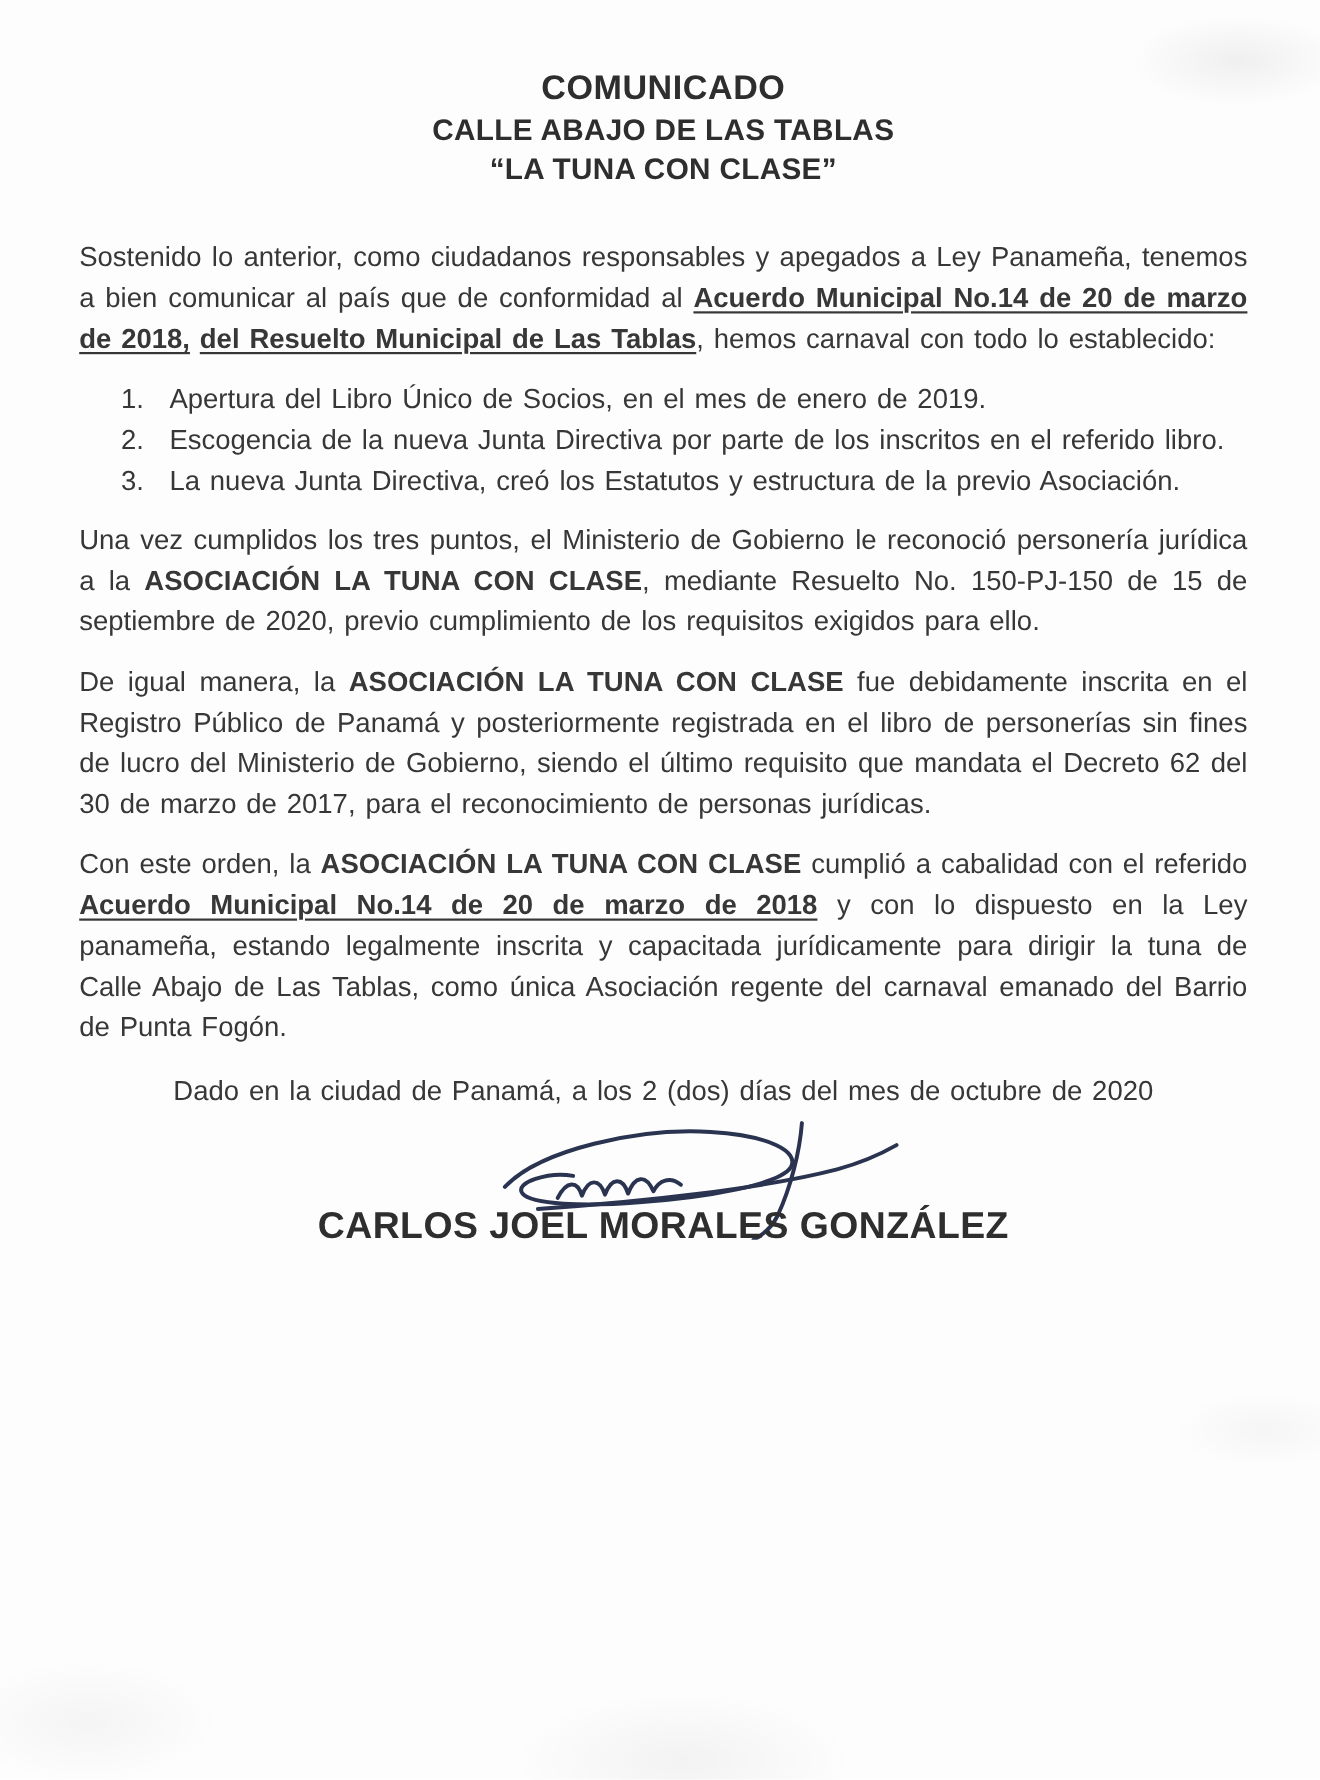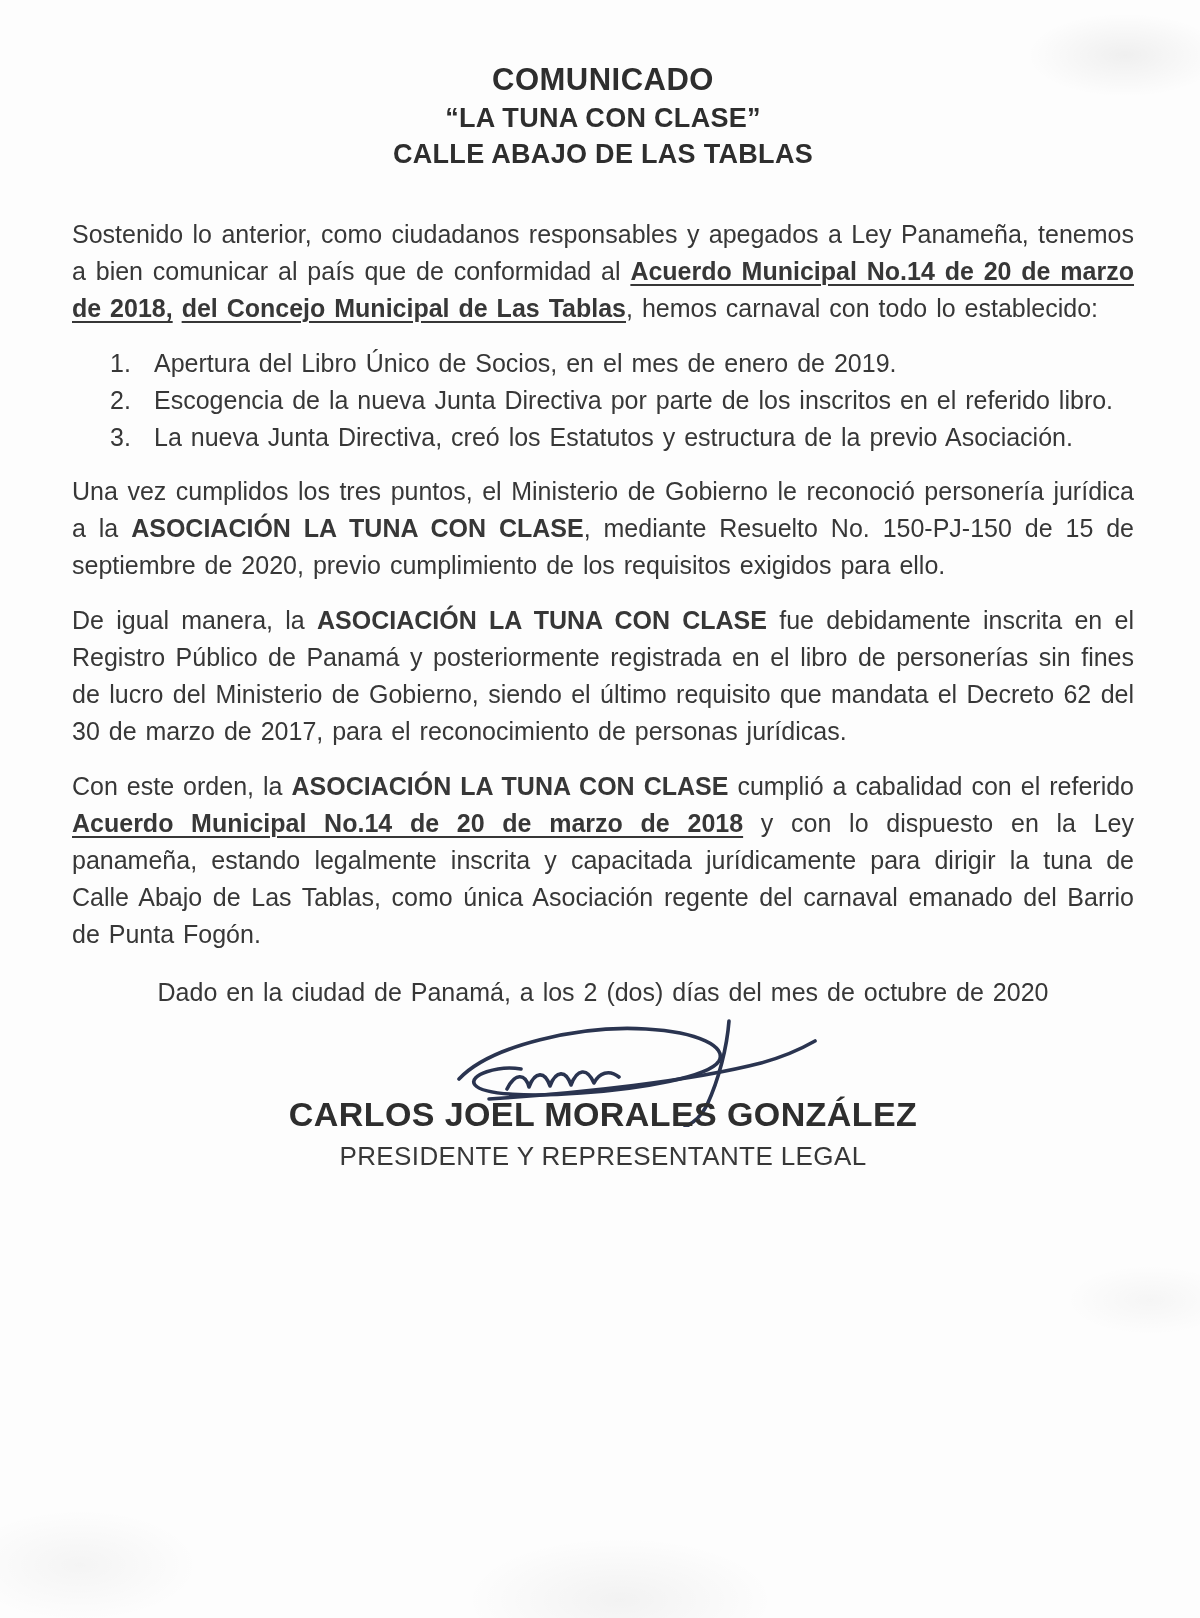--- a/index.html
+++ b/index.html
@@ -52,26 +52,26 @@
   }
 </style>
 </head>
 <body>
 
 <div class="page">
   <div class="doc">
 
     <div class="header">
       <div class="title">COMUNICADO</div>
+      <div class="subtitle">CALLE ABAJO DE LAS TABLAS</div>
       <div class="subtitle">“LA TUNA CON CLASE”</div>
-      <div class="subtitle">CALLE ABAJO DE LAS TABLAS</div>
     </div>
 
 
-    <p class="para"><span>Sostenido lo anterior, como ciudadanos responsables y apegados a Ley Panameña, tenemos a bien comunicar al país que de conformidad al </span><span class="bu">Acuerdo Municipal No.14 de 20 de marzo de 2018,</span><span> </span><span class="bu">del Concejo Municipal de Las Tablas</span><span>, hemos carnaval con todo lo establecido:</span></p>
+    <p class="para"><span>Sostenido lo anterior, como ciudadanos responsables y apegados a Ley Panameña, tenemos a bien comunicar al país que de conformidad al </span><span class="bu">Acuerdo Municipal No.14 de 20 de marzo de 2018,</span><span> </span><span class="bu">del Resuelto Municipal de Las Tablas</span><span>, hemos carnaval con todo lo establecido:</span></p>
 
     <div class="olist">
       <div class="li">
         <span class="num">1.</span>
         <span class="litext">Apertura del Libro Único de Socios, en el mes de enero de 2019.</span>
       </div>
       <div class="li">
         <span class="num">2.</span>
         <span class="litext">Escogencia de la nueva Junta Directiva por parte de los inscritos en el referido libro.</span>
       </div>
@@ -90,17 +90,16 @@
     <p class="para date-line">Dado en la ciudad de Panamá, a los 2 (dos) días del mes de octubre de 2020</p>
 
     <div class="sig-block">
       <svg class="sig-svg" width="420" height="110" viewBox="0 0 420 110" fill="none" stroke="#2a3450" stroke-width="3.6" stroke-linecap="round" stroke-linejoin="round">
         <path d="M 28 62 C 60 28, 150 8, 215 12 C 268 15, 296 30, 288 44 C 278 60, 210 72, 150 76 C 100 80, 52 78, 44 68 C 36 58, 68 48, 90 52"></path>
         <path d="M 76 72 C 84 56, 94 56, 98 70 C 104 54, 114 54, 119 69 C 125 53, 135 53, 140 68 C 146 52, 156 50, 163 66 C 168 56, 178 52, 188 60"></path>
         <path d="M 58 82 C 150 76, 260 64, 330 46 C 352 40, 370 32, 384 24"></path>
         <path d="M 298 4 C 296 30, 288 62, 276 88 C 270 100, 262 106, 254 110"></path>
       </svg>
       <div class="sig-name">CARLOS JOEL MORALES GONZÁLEZ</div>
-      <div class="sig-title">PRESIDENTE Y REPRESENTANTE LEGAL</div>
     </div>
 
   </div>
 </div>
 
 </body></html>

